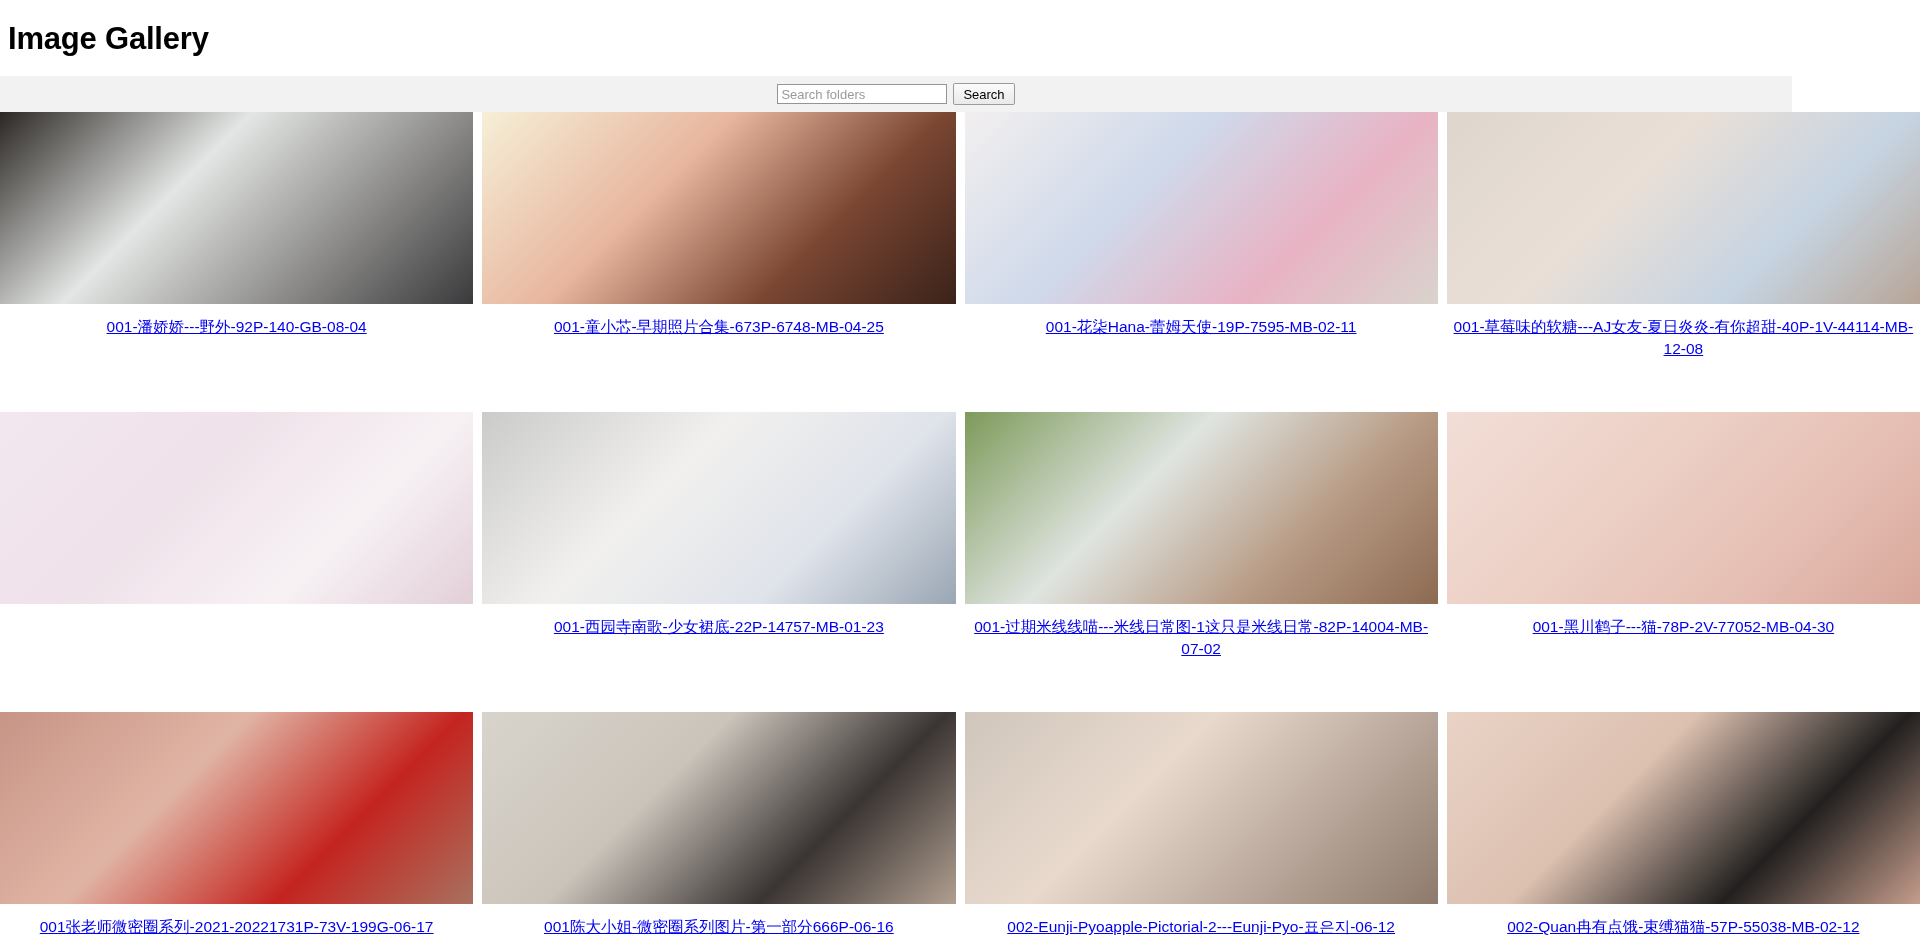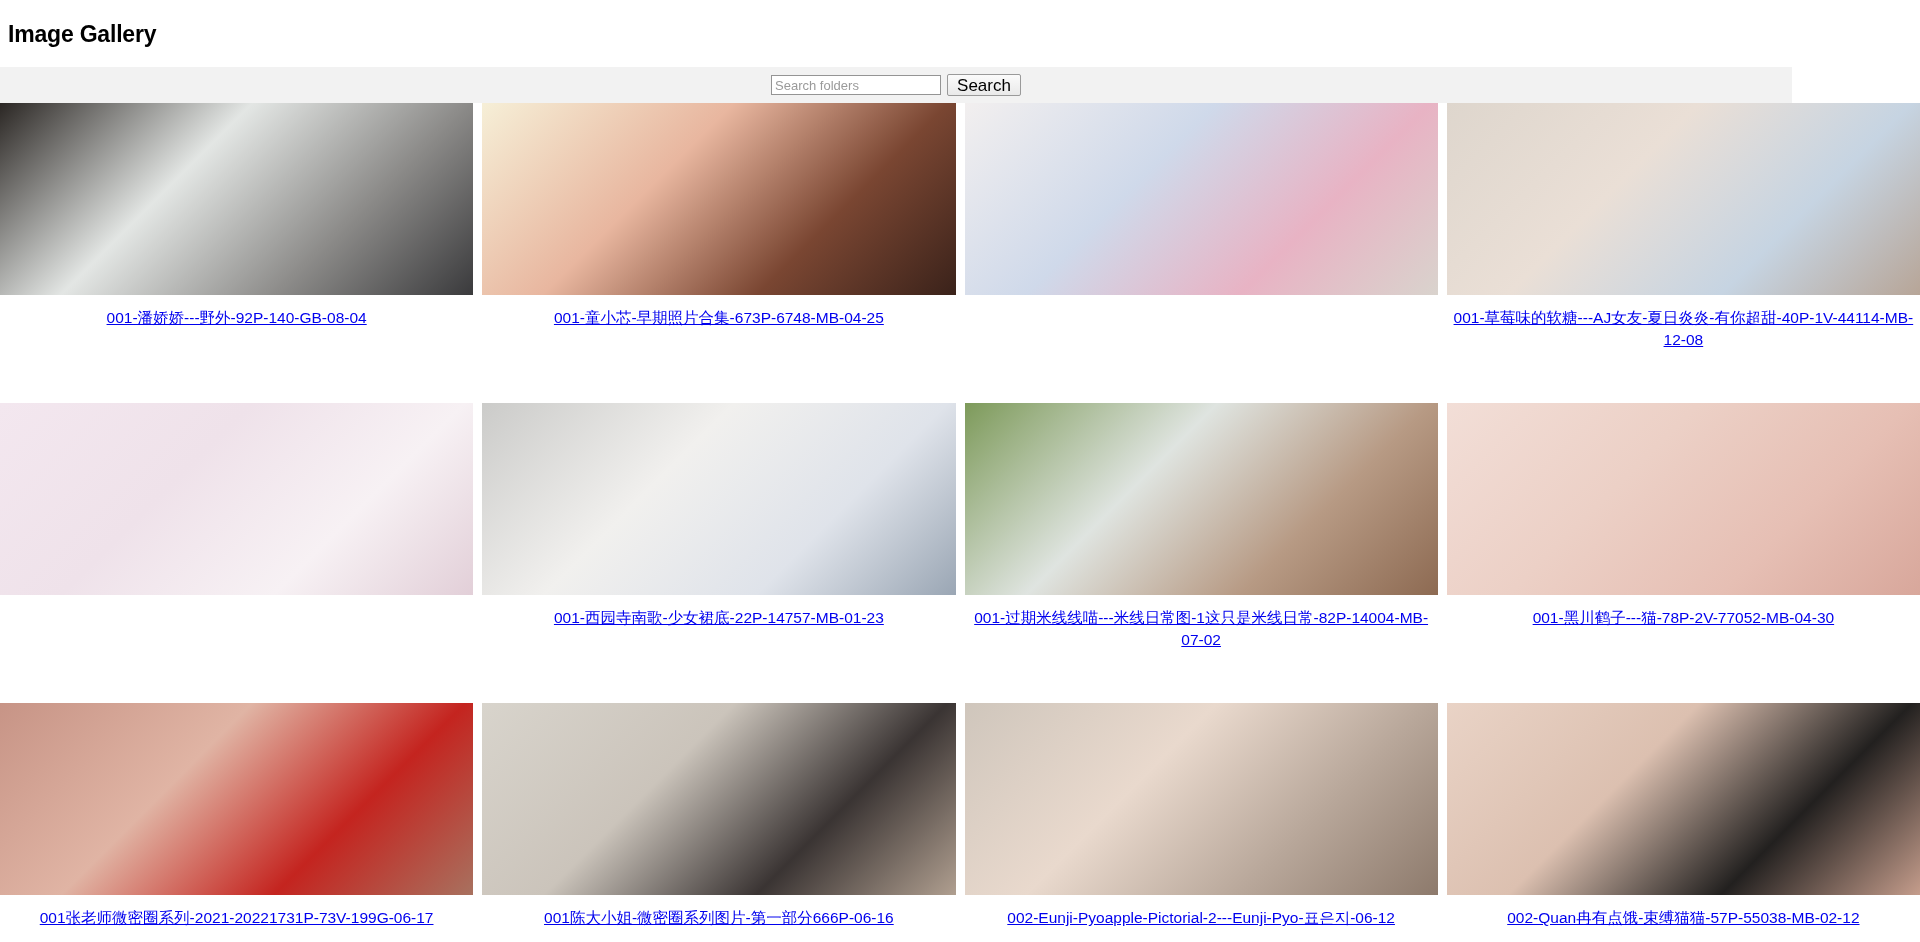--- a/index.html
+++ b/index.html
@@ -8,21 +8,21 @@
     margin: 0;
     padding: 0;
     width: 1920px;
     height: 942px;
     background: #ffffff;
     font-family: "Liberation Sans", sans-serif;
     overflow: hidden;
   }
 
   #page-title {
-    font-size: 23px;
+    font-size: 31px;
     font-weight: bold;
     color: #000000;
     margin: 0;
     padding: 22px 0 0 8px;
     letter-spacing: -0.2px;
     line-height: 1.1;
   }
 
   #search-bar {
     width: 1792px;
@@ -40,21 +40,21 @@
     font-size: 13px;
     font-family: "Liberation Sans", sans-serif;
     padding: 1px 3px;
     border: 1px solid #949494;
     background: #ffffff;
     color: #000;
     border-radius: 0;
   }
   #search-input::placeholder { color: #9a9a9a; opacity: 1; }
   .btn {
-    font-size: 17px;
+    font-size: 13px;
     font-family: "Liberation Sans", sans-serif;
     height: 22px;
     padding: 1px 9px;
     border: 1px solid #9a9a9a;
     background: linear-gradient(#fbfbfb, #e9e9e9);
     color: #000;
     cursor: pointer;
     border-radius: 2px;
     line-height: 1;
   }
@@ -151,20 +151,21 @@
     <a class="gallery-item">
       <span class="thumb">
         <span class="sheen" style="background: linear-gradient(135deg, rgb(246, 239, 215) 0%, rgb(232, 182, 159) 38%, rgb(122, 70, 50) 70%, rgb(58, 34, 26) 100%);"></span>
       </span>
       <span class="caption">001-童小芯-早期照片合集-673P-6748-MB-04-25</span>
     </a>
     <a class="gallery-item">
       <span class="thumb">
         <span class="sheen" style="background: linear-gradient(135deg, rgb(242, 239, 239) 0%, rgb(207, 217, 234) 38%, rgb(232, 179, 196) 70%, rgb(217, 211, 205) 100%);"></span>
       </span>
+      <span class="caption">001-花柒Hana-蕾姆天使-19P-7595-MB-02-11</span>
     </a>
     <a class="gallery-item">
       <span class="thumb">
         <span class="sheen" style="background: linear-gradient(135deg, rgb(222, 214, 205) 0%, rgb(234, 223, 214) 38%, rgb(198, 212, 226) 70%, rgb(183, 165, 151) 100%);"></span>
       </span>
       <span class="caption">001-草莓味的软糖---AJ女友-夏日炎炎-有你超甜-40P-1V-44114-MB-12-08</span>
     </a>
     <div class="row-spacer"></div>
     <div class="row-spacer"></div>
     <div class="row-spacer"></div>

